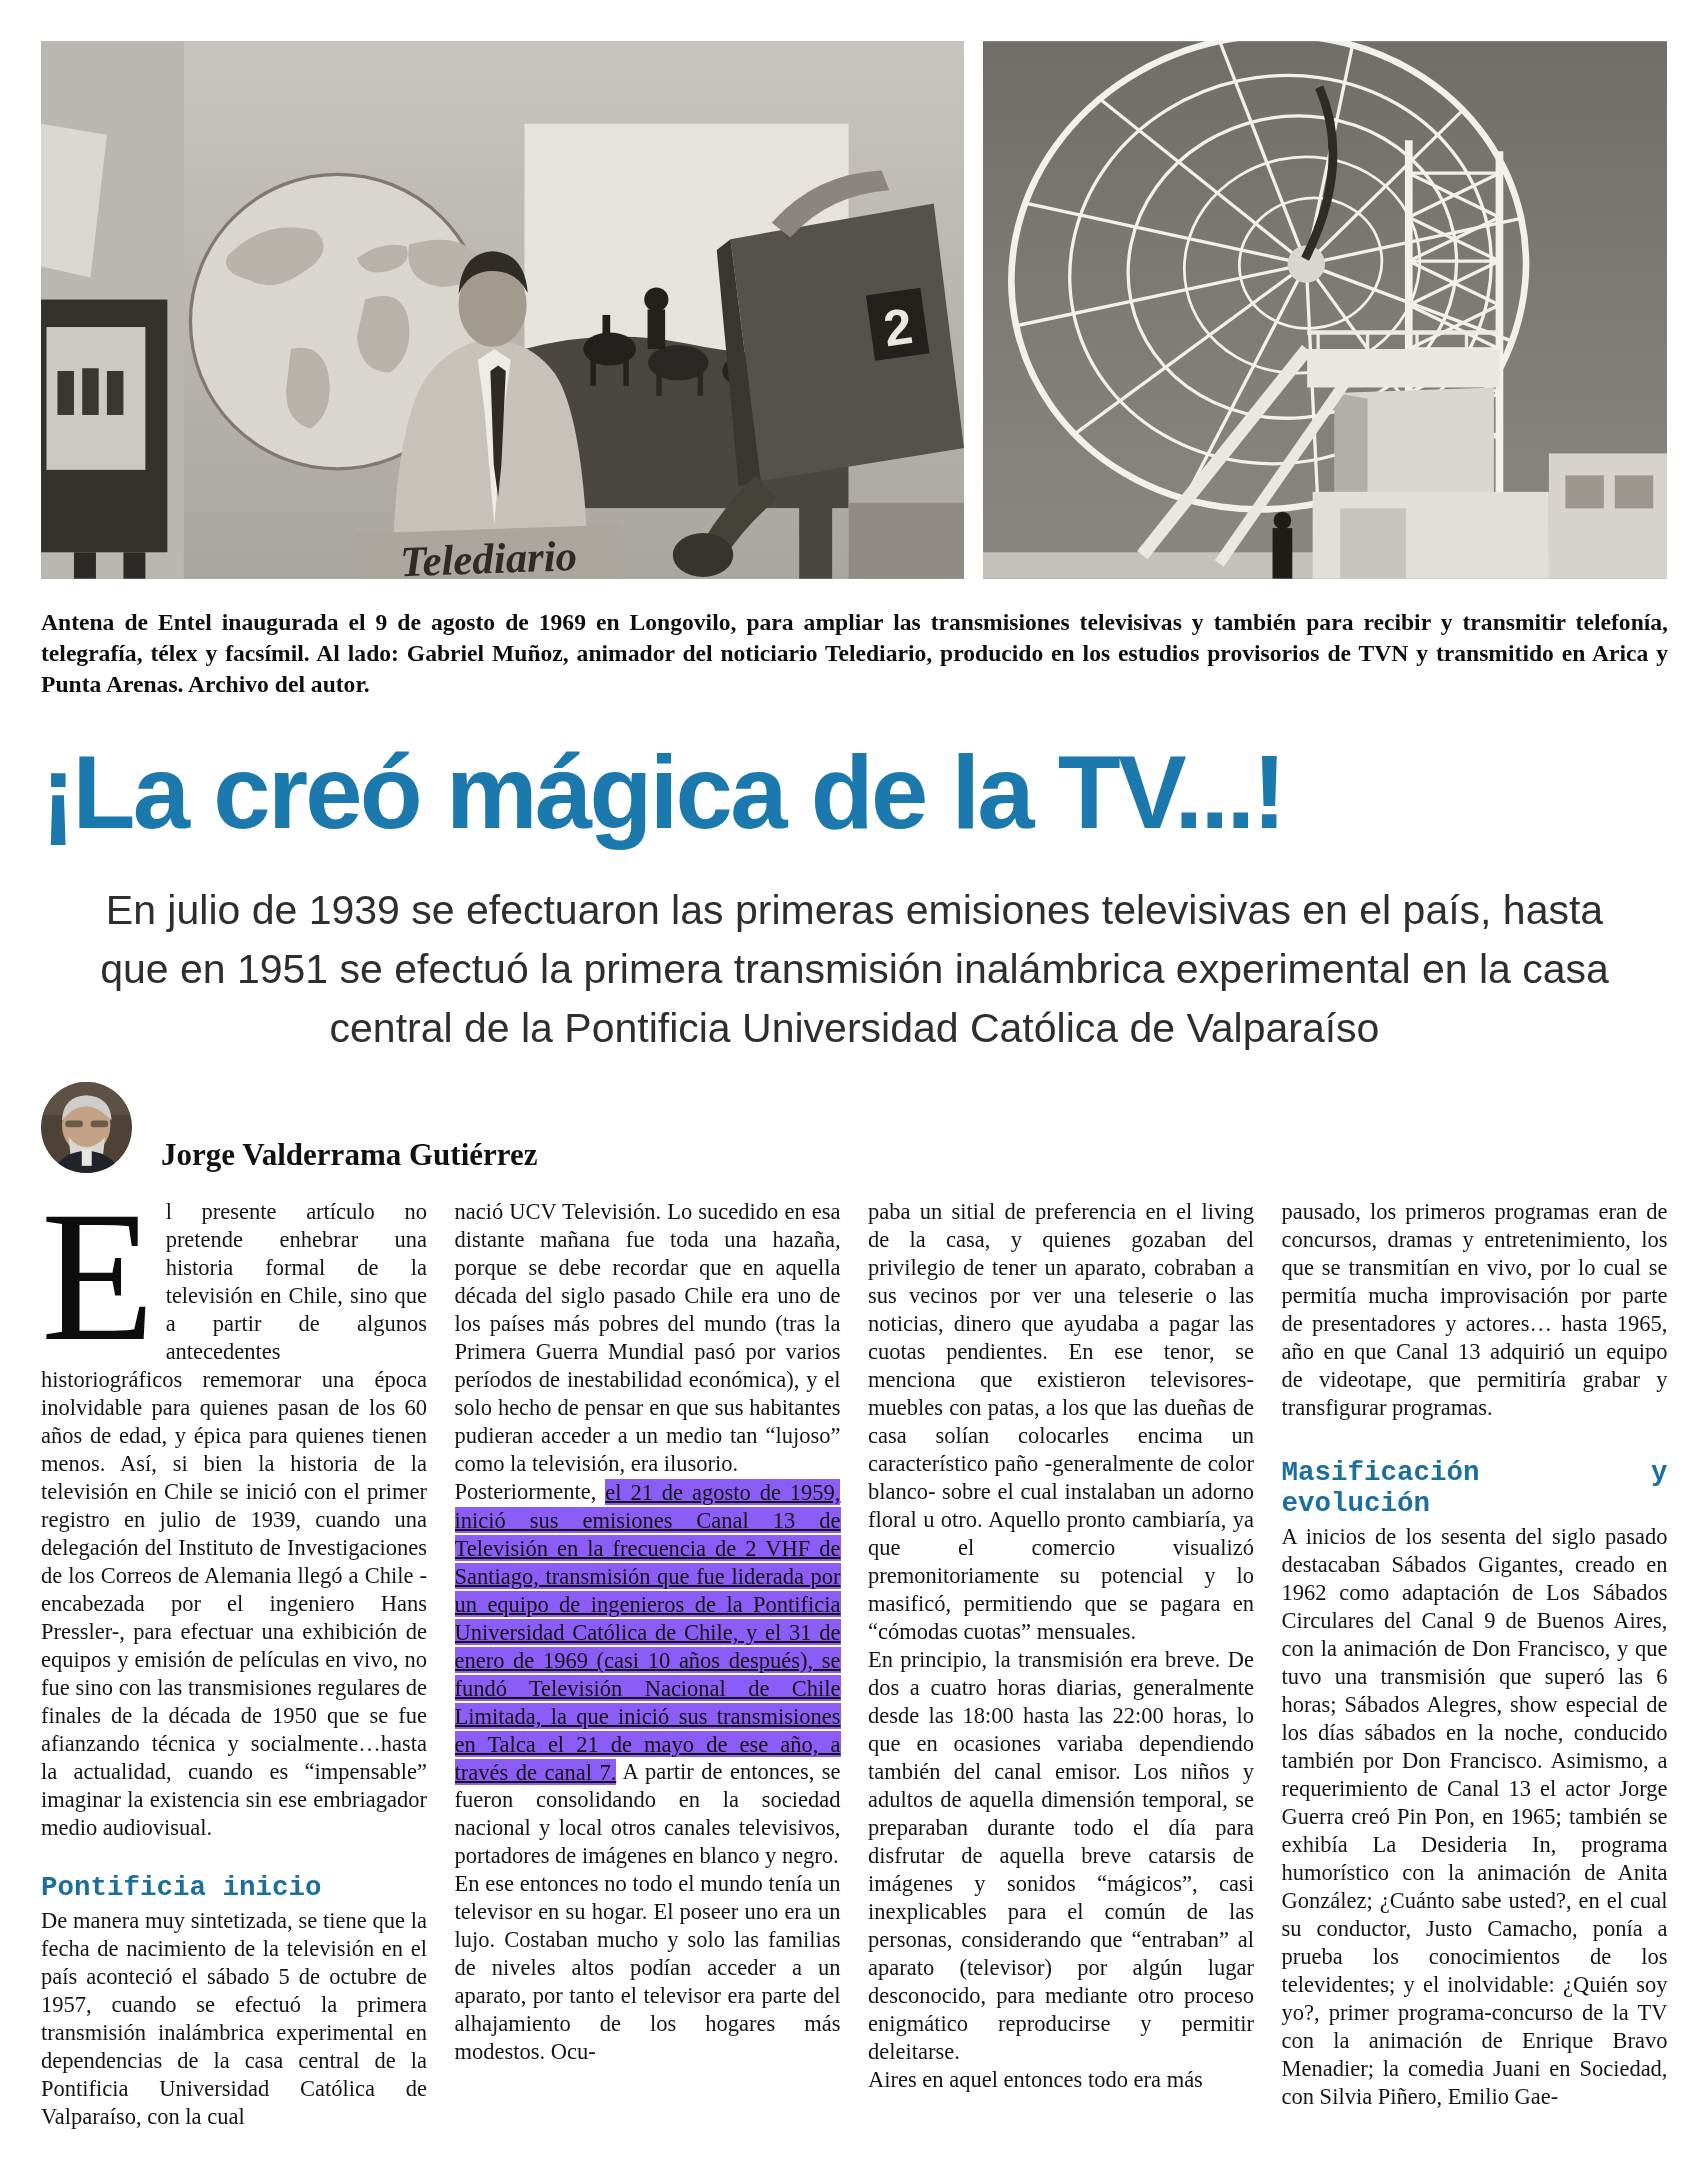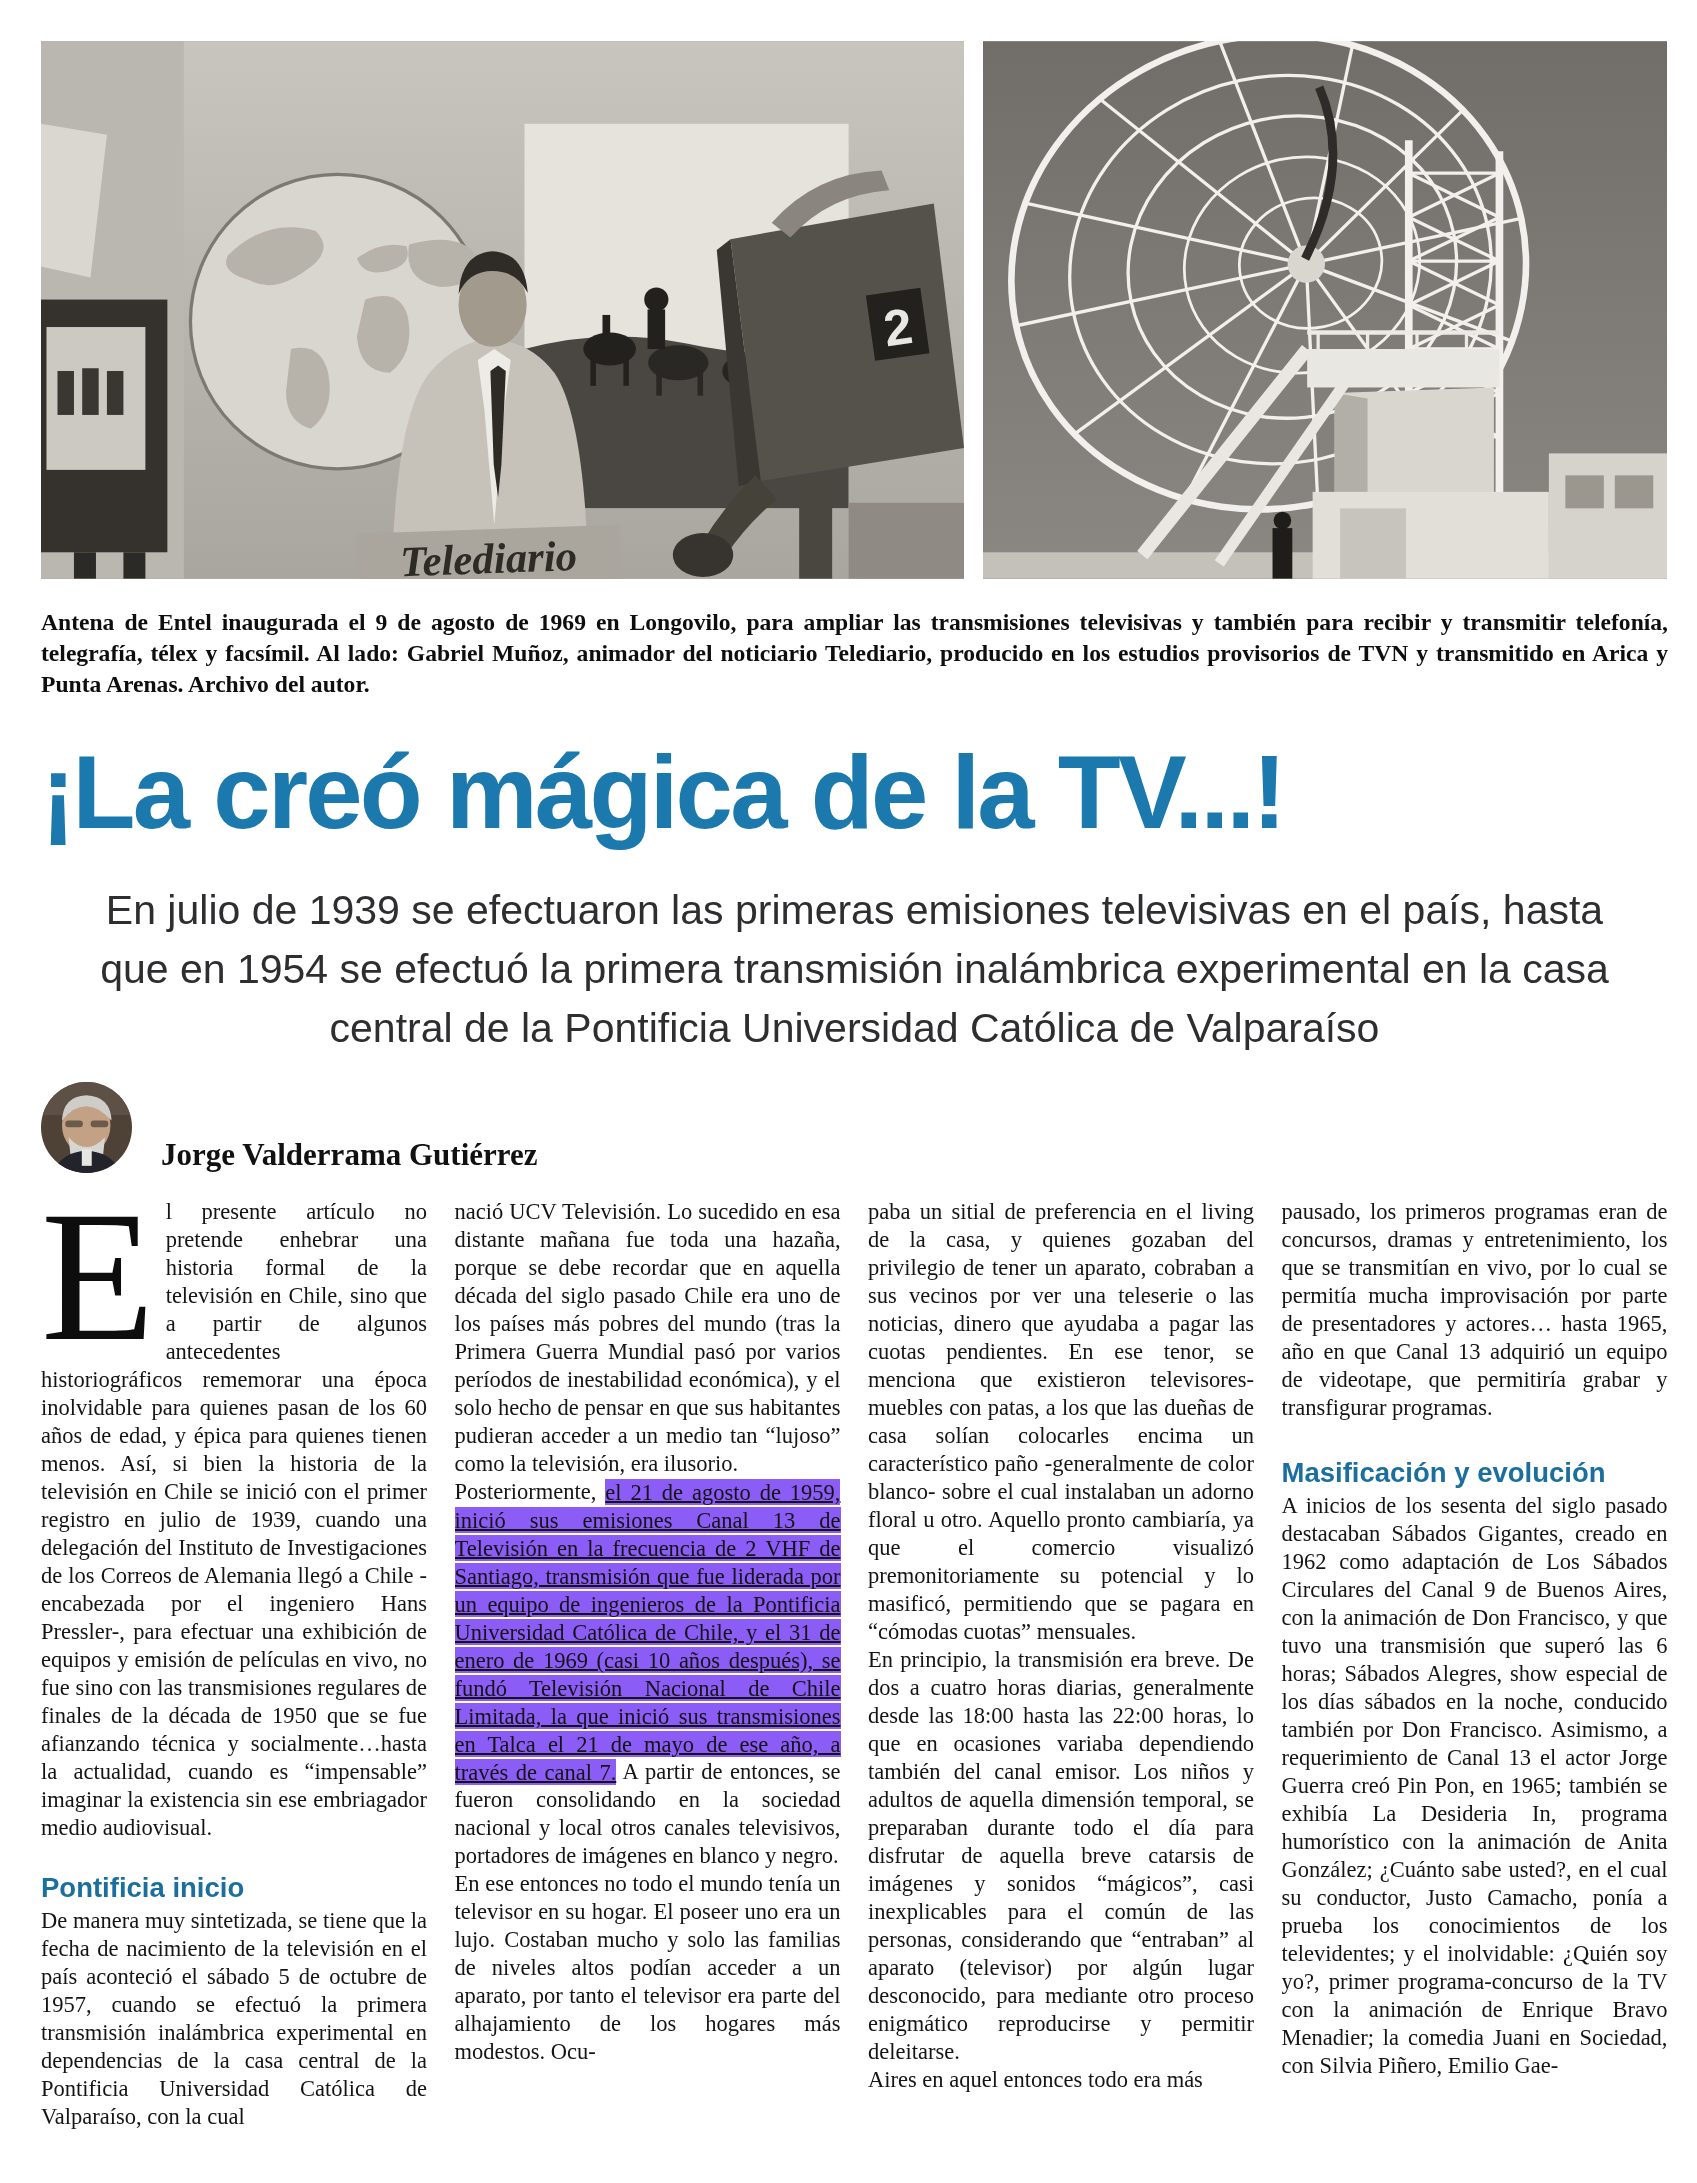--- a/index.html
+++ b/index.html
@@ -31,21 +31,21 @@
   .author { font-weight:700; font-size:31px; color:#111; }
 
   
   .body-grid { margin-top:25px; display:grid; grid-template-columns:repeat(4,386px); column-gap:27.5px;
                height:956px; overflow:hidden; }
   .col { font-size:22.5px; line-height:28px; text-align:justify; overflow:hidden;
          hyphens:auto; -webkit-hyphens:auto; }
   .col p { margin:0; }
   .dropcap { float:left; font-size:186px; line-height:0.76; padding:7.7px 11px 0 0; color:#0d0d0d; }
   .sec-heading { font-weight:700; font-size:27.5px; line-height:31px; color:#1a6f9f; margin:30px 0 4.4px 0;
-                 font-family:Liberation Sans, sans-serif; }
+                 font-family:Liberation Mono, monospace; }
   .col4 .sec-heading { margin-top:35px; }
   mark.hl { background:#8b5cf6; color:inherit; padding:0.5px 0; box-decoration-break:clone;text-decoration:underline; -webkit-box-decoration-break:clone; }
 </style>
 </head>
 <body>
 
 <div class="page">
 
   <div class="photo-row">
     <div class="photo left">
@@ -213,21 +213,21 @@
           <rect x="527" y="886" width="36" height="92" fill="#1f1d1a"></rect>
         </g>
       </svg>
     </div>
   </div>
 
   <p class="caption">Antena de Entel inaugurada el 9 de agosto de 1969 en Longovilo, para ampliar las transmisiones televisivas y también para recibir y transmitir telefonía, telegrafía, télex y facsímil. Al lado: Gabriel Muñoz, animador del noticiario Telediario, producido en los estudios provisorios de TVN y transmitido en Arica y Punta Arenas. Archivo del autor.</p>
 
   <h1 class="headline">¡La creó mágica de la TV...!</h1>
 
-  <p class="lead">En julio de 1939 se efectuaron las primeras emisiones televisivas en el país, hasta que en 1954 se efectuó la primera transmisión inalámbrica experimental en la casa central de la Pontificia Universidad Católica de Valparaíso</p>
+  <p class="lead">En julio de 1939 se efectuaron las primeras emisiones televisivas en el país, hasta que en 1951 se efectuó la primera transmisión inalámbrica experimental en la casa central de la Pontificia Universidad Católica de Valparaíso</p>
 
   <div class="byline">
     <div class="avatar">
       <svg width="91" height="91" viewBox="0 0 165 165">
         <rect width="165" height="165" fill="#4e4136"></rect>
         <rect x="0" y="0" width="165" height="60" fill="#5d5044"></rect>
         <ellipse cx="82" cy="78" rx="44" ry="52" fill="#c3a184"></ellipse>
         <path d="M 38,70 q 2,-44 44,-46 q 44,2 46,46 q -24,-26 -46,-26 q -24,0 -44,26 Z" fill="#cfcdc8"></path>
         <path d="M 50,100 q 32,36 66,0 l -4,38 q -30,20 -58,0 Z" fill="#d8d6d1"></path>
         <rect x="44" y="70" width="32" height="12" rx="6" fill="#6b5b4b"></rect>

